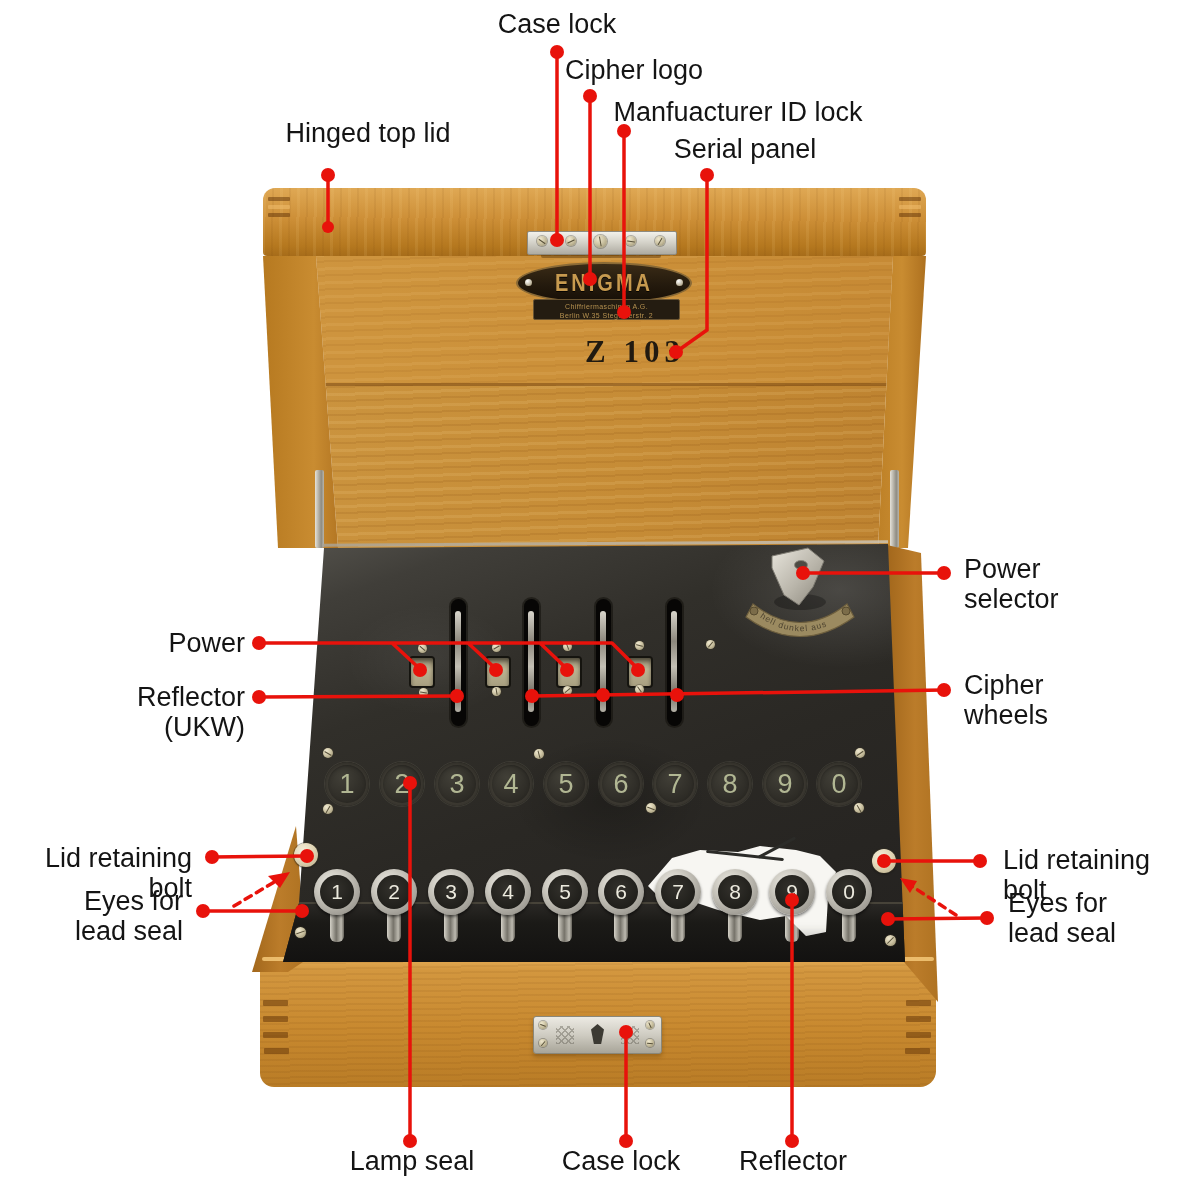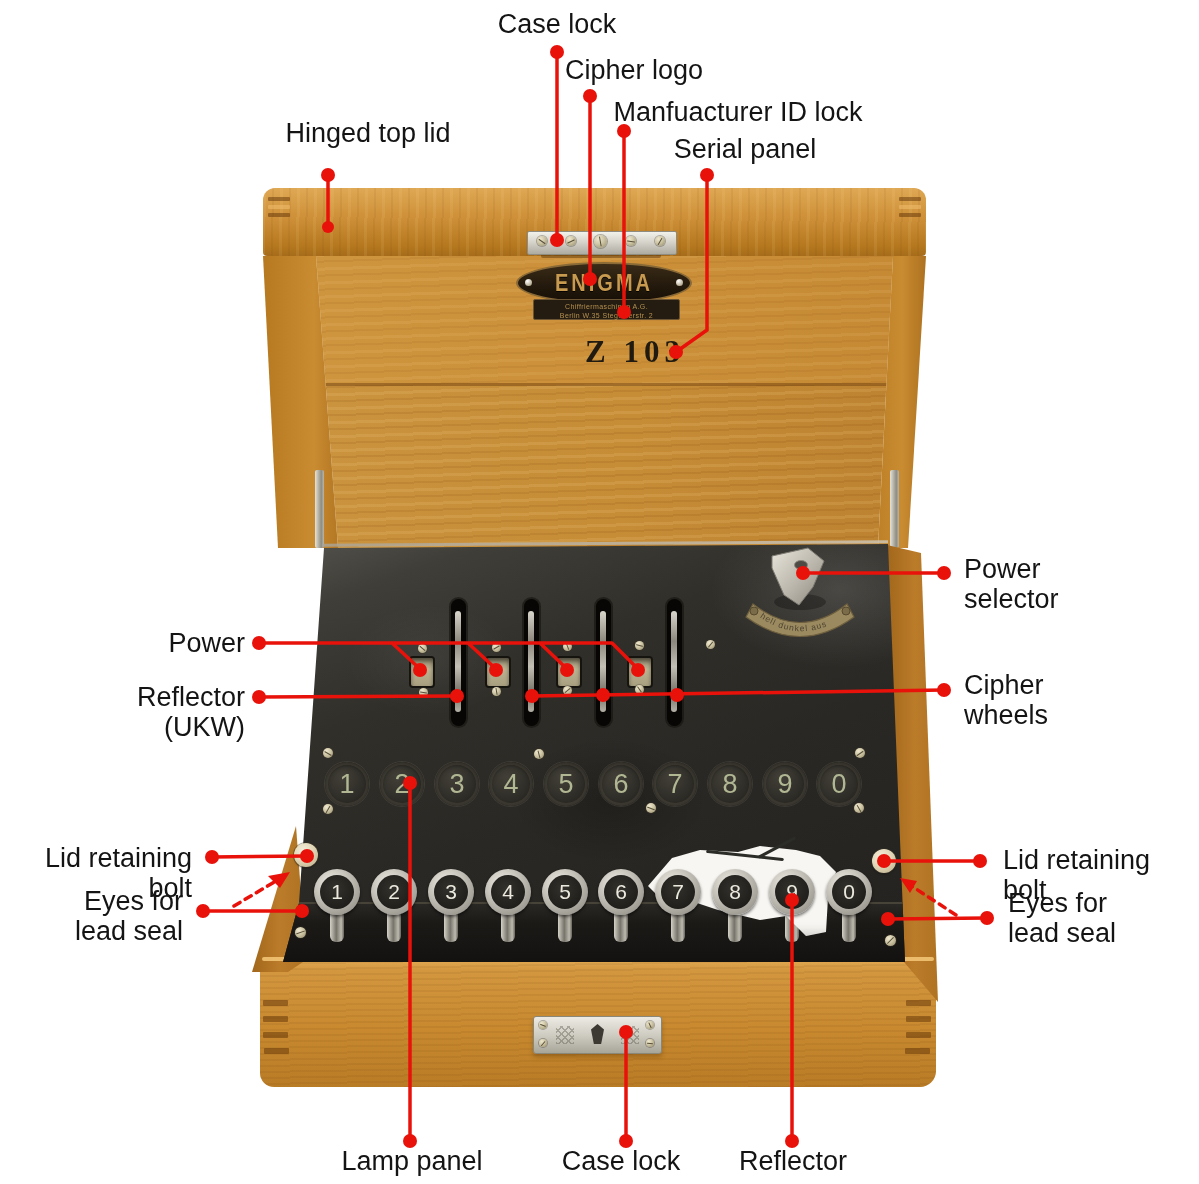--- a/index.html
+++ b/index.html
@@ -417,16 +417,16 @@
   <div class="lbl" style="left:964px;top:554px;width:160px;">Power
 selector</div>
   <div class="lbl" style="left:964px;top:670px;width:160px;">Cipher
 wheels</div>
   <div class="lbl r" style="left:0px;top:843px;width:192px;">Lid retaining bolt</div>
   <div class="lbl r" style="left:23px;top:886px;width:160px;">Eyes for
 lead seal</div>
   <div class="lbl" style="left:1003px;top:845px;width:196px;">Lid retaining bolt</div>
   <div class="lbl" style="left:1008px;top:888px;width:160px;">Eyes for
 lead seal</div>
-  <div class="lbl c" style="left:312px;top:1146px;width:200px;">Lamp panel</div>
+  <div class="lbl c" style="left:312px;top:1146px;width:200px;">Lamp seal</div>
   <div class="lbl c" style="left:521px;top:1146px;width:200px;">Case lock</div>
   <div class="lbl c" style="left:693px;top:1146px;width:200px;">Reflector</div>
 </div>
 
 </body></html>

